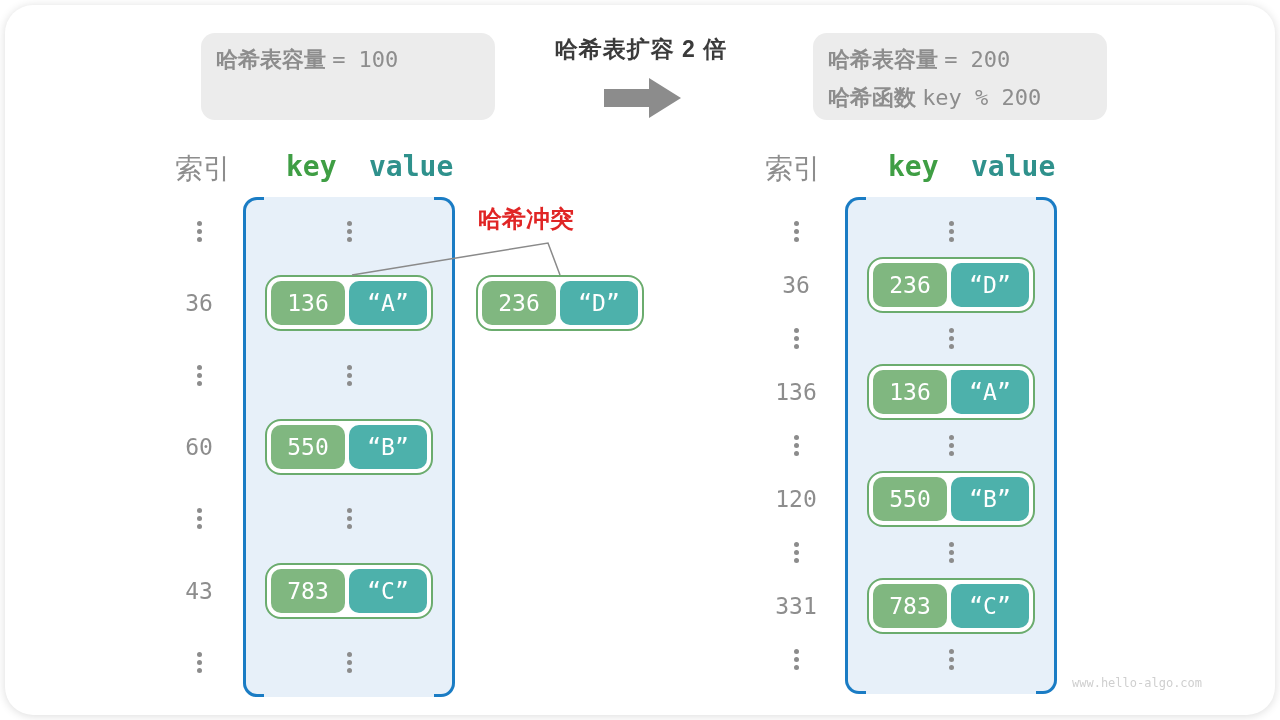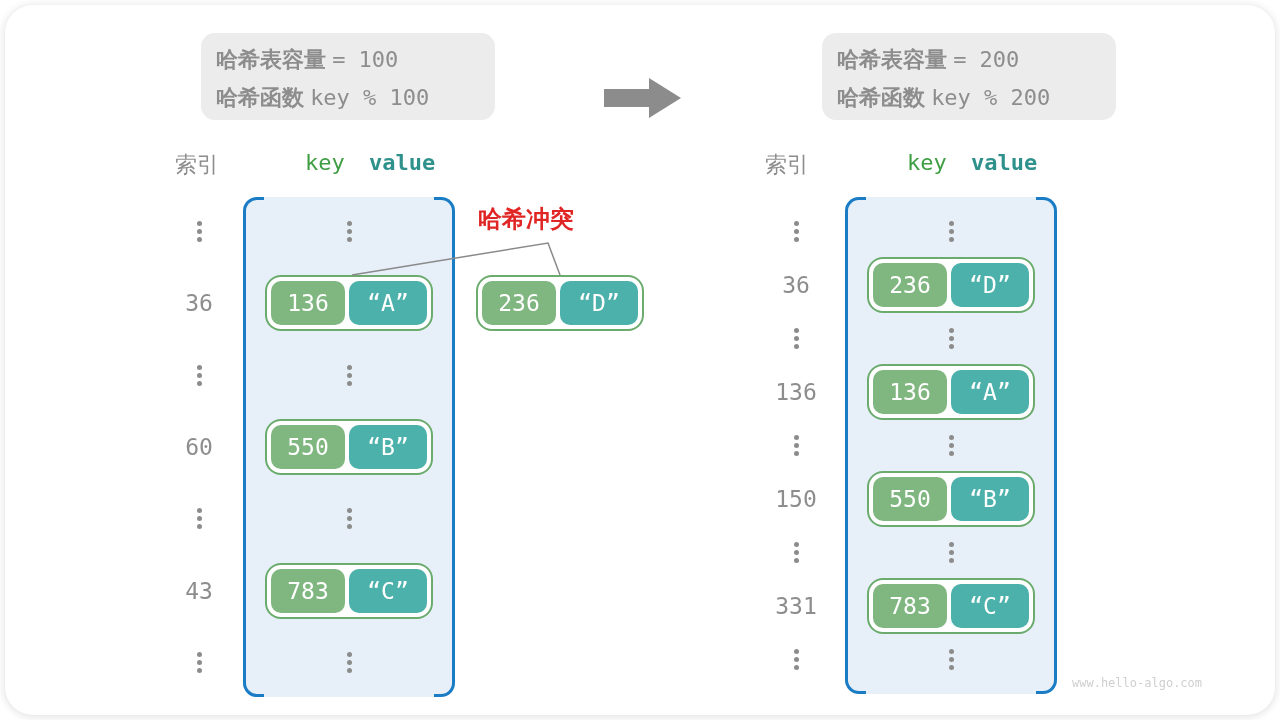--- a/index.html
+++ b/index.html
@@ -25,29 +25,29 @@
         box-shadow:0 1px 10px rgba(0,0,0,0.14);}
   .mono{font-family:"DejaVu Sans Mono","Liberation Mono",monospace;}
 
   
   .info-box{position:absolute;top:33px;width:294px;height:87px;background:var(--box-gray);
             border-radius:14px;padding:8px 0 0 15px;color:var(--gray-text);
             font-size:22px;line-height:38px;white-space:nowrap;}
   .info-box .cjk{font-weight:bold;}
   .info-box .mono{font-size:22px;}
   #info-left{left:201px;}
-  #info-right{left:813px;margin-left:9px;}
+  #info-right{left:813px;}
 
   .main-title{position:absolute;left:450px;top:34px;width:382px;text-align:center;
               font-size:23px;font-weight:bold;color:var(--dark-text);letter-spacing:1px;}
 
   
-  .col-head{position:absolute;top:150px;font-size:22px;white-space:nowrap;}
+  .col-head{position:absolute;top:150px;font-size:28px;white-space:nowrap;}
   .head-index{color:var(--gray-text);}
-  .head-key{color:var(--header-key);font-weight:normal;margin-left:19px;}
+  .head-key{color:var(--header-key);font-weight:bold;}
   .head-value{color:var(--header-value);font-weight:bold;margin-left:13px;}
 
   
   .table-wrap{position:absolute;}
   #table-left{left:155px;top:197px;width:300px;height:500px;}
   #table-right{left:747px;top:197px;width:310px;height:497px;}
   .container-bg{position:absolute;top:0;bottom:0;background:var(--container-fill);
                 border-radius:14px;width:212px;}
   #table-left .container-bg{left:88px;}
   #table-right .container-bg{left:98px;}
@@ -91,23 +91,23 @@
              font-family:"DejaVu Sans Mono","Liberation Mono",monospace;}
 </style>
 </head>
 <body>
 
 <div class="canvas">
   <div class="card"></div>
 
   <div class="info-box" id="info-left">
     <div><span class="cjk">哈希表容量</span> <span class="mono">= 100</span></div>
-    <div><span class="cjk">哈希函数</span> <span class="mono">key % 100</span></div>
-  </div>
-
+  </div>
+
+  <div class="main-title">哈希表扩容 2 倍</div>
   <svg id="expand-arrow" width="78" height="42" viewBox="0 0 78 42">
     <polygon points="0,12 45,12 45,1 77,21 45,41 45,30 0,30" fill="#8c8c8c"></polygon>
   </svg>
 
   <div class="info-box" id="info-right">
     <div><span class="cjk">哈希表容量</span> <span class="mono">= 200</span></div>
     <div><span class="cjk">哈希函数</span> <span class="mono">key % 200</span></div>
   </div>
 
   <span class="col-head head-index" style="left:175px;">索引</span>
@@ -289,21 +289,21 @@
     <div class="pair-cell">
       <div class="dots">
               <i></i>
               <i></i>
               <i></i>
             </div>
     </div>
   </div>
 
   <div class="row">
-    <div class="idx-cell mono">150</div>
+    <div class="idx-cell mono">120</div>
     <div class="pair-cell">
       <div class="pair">
         <div class="key">550</div>
         <div class="val">“B”</div>
       </div>
     </div>
   </div>
 
   <div class="row">
     <div class="idx-cell">

